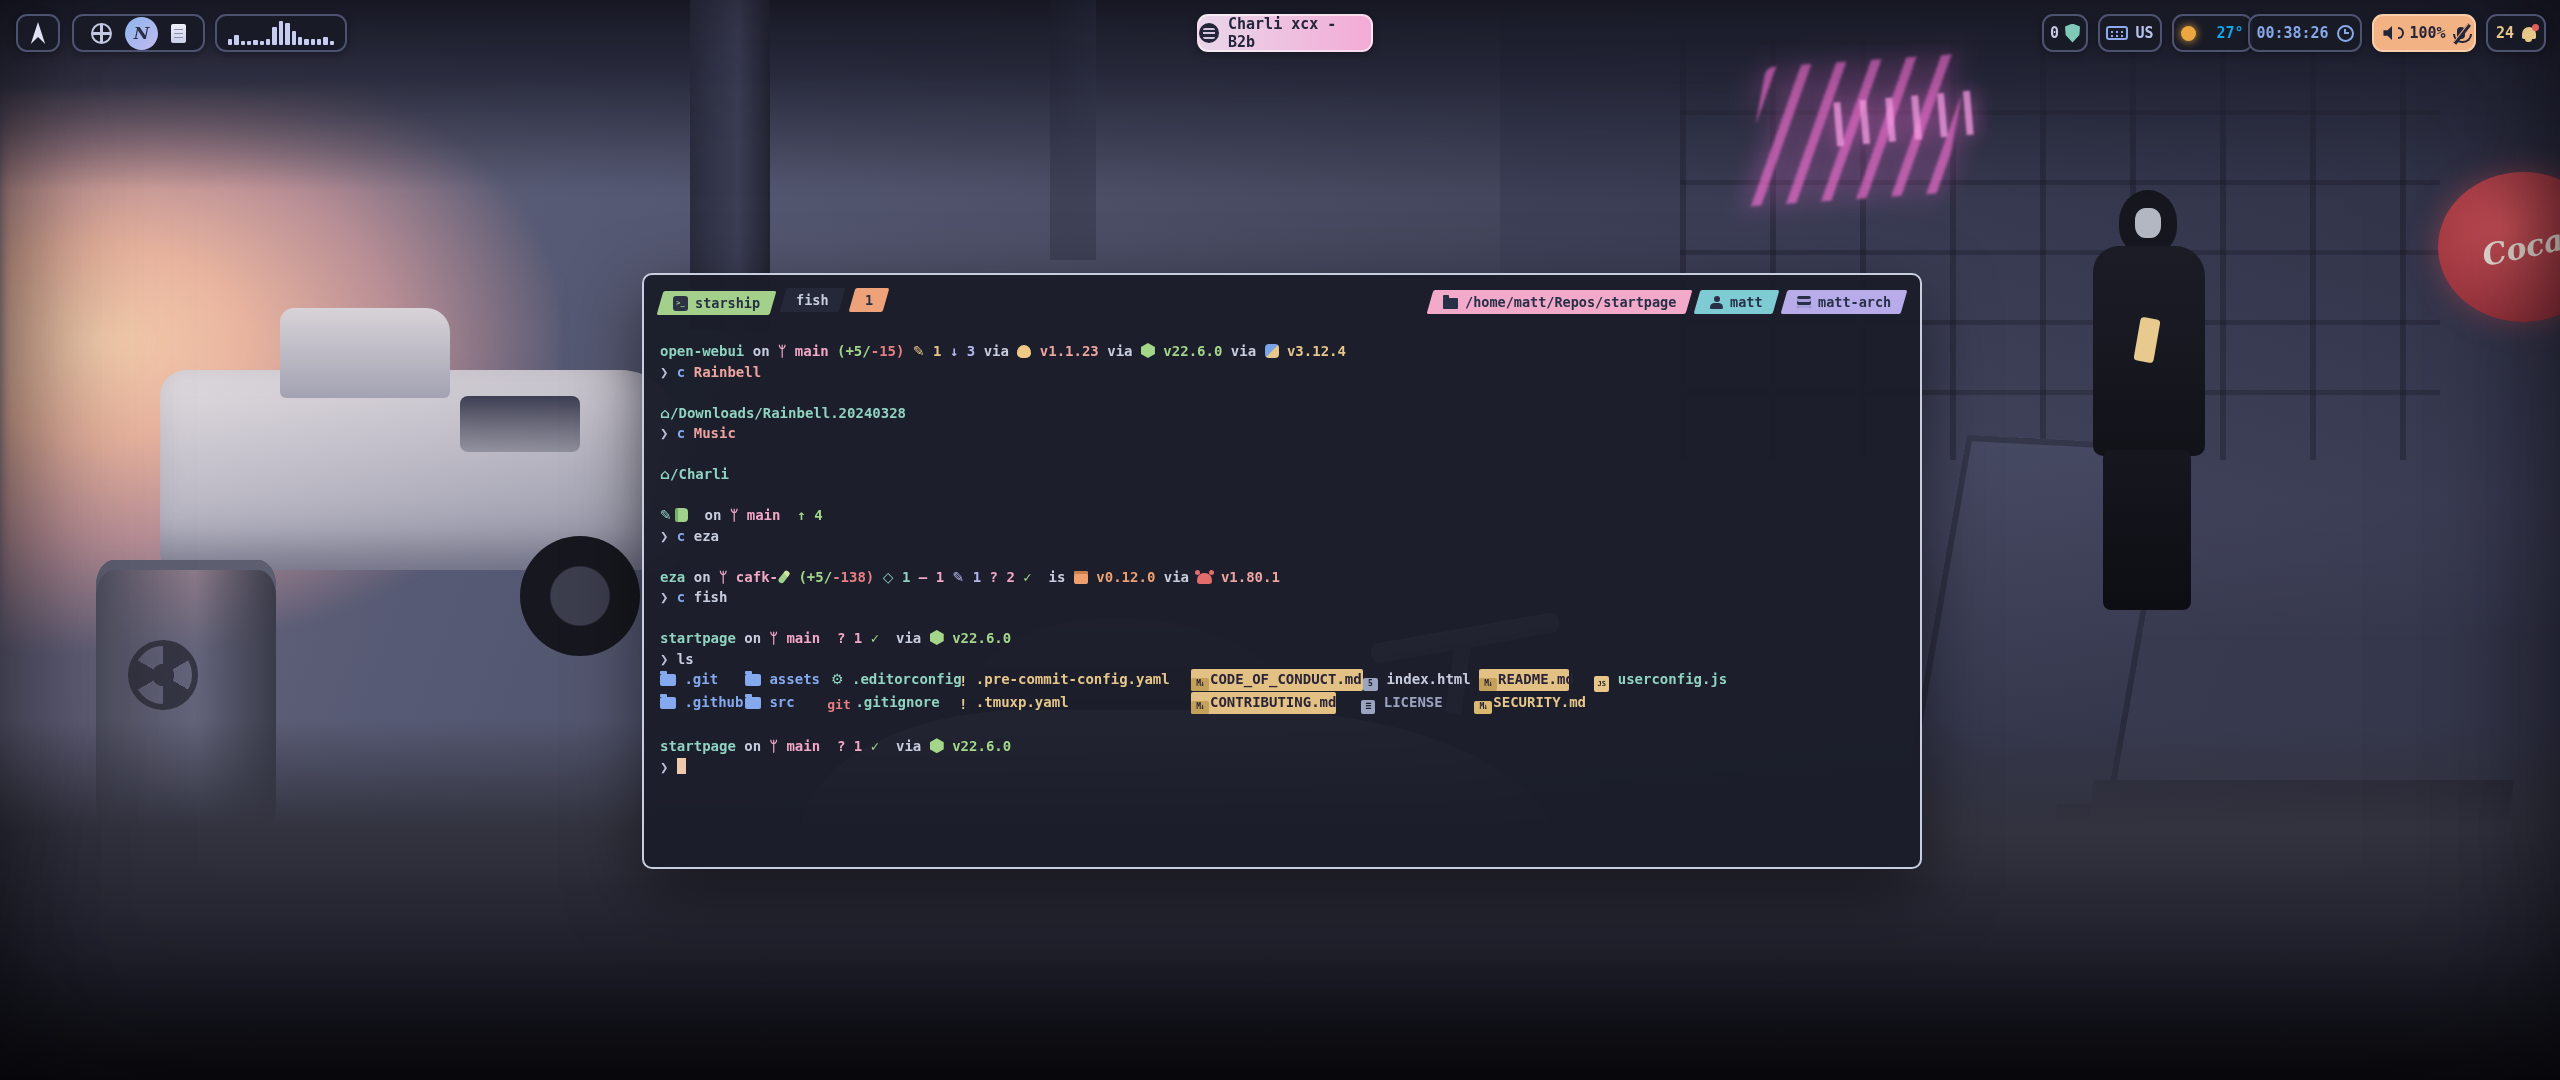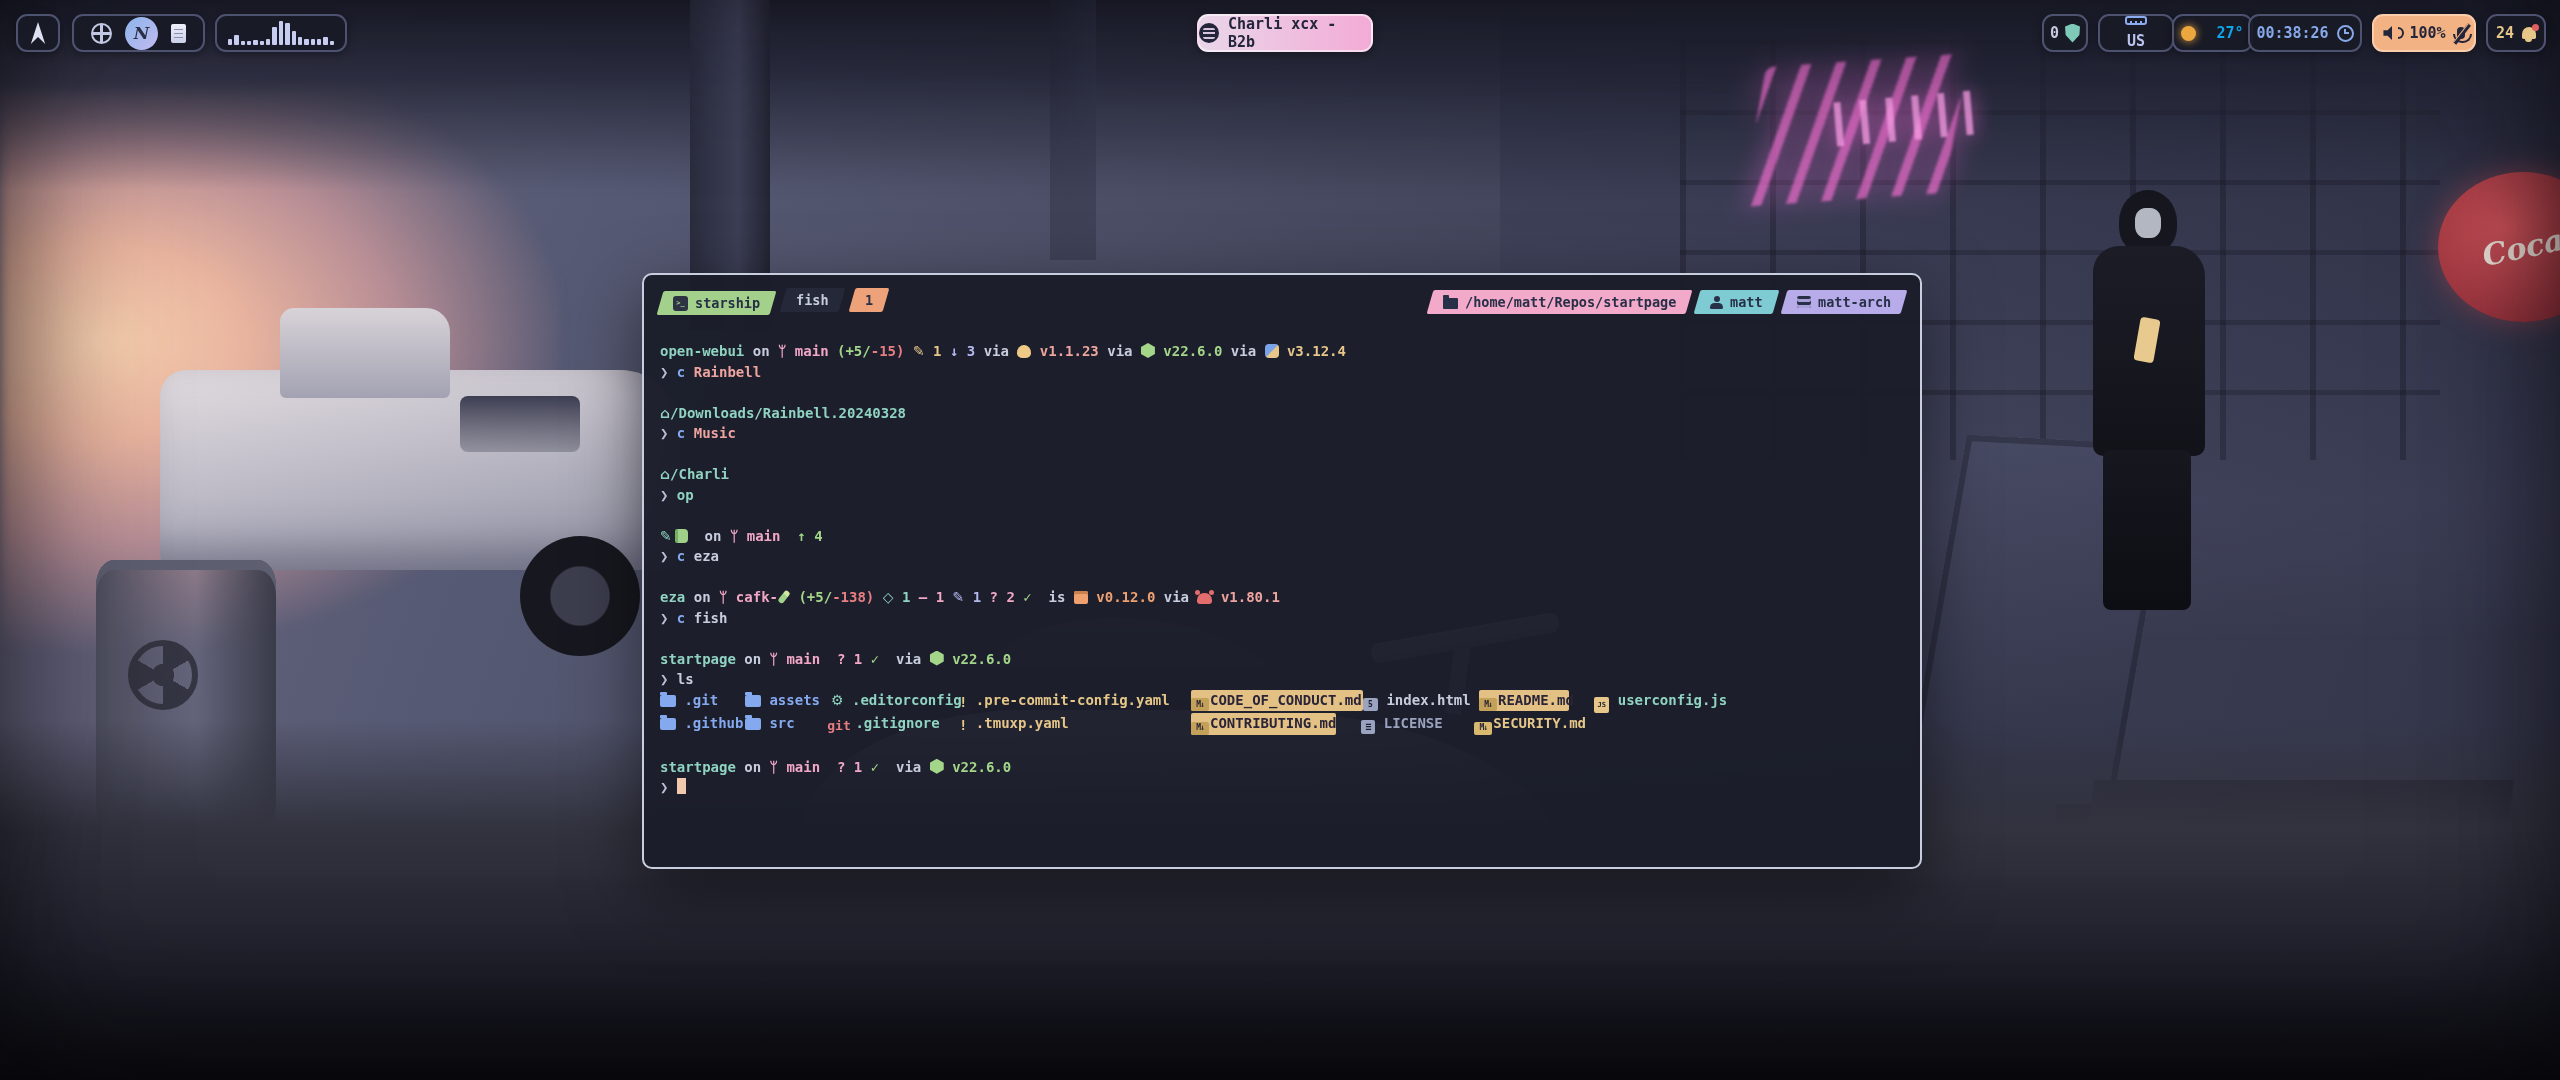--- a/index.html
+++ b/index.html
@@ -95,21 +95,21 @@
 
   #pill-media { left:1197px; width:176px; background:linear-gradient(90deg,#e9d6ea,#f3abd6);
     border-color:rgba(255,255,255,.55); color:#23253a; gap:9px; }
   .ic-spotify { width:20px; height:20px; border-radius:50%; background:#23253a; position:relative; flex:none; }
   .ic-spotify::after { content:""; position:absolute; left:4px; right:4px; top:5px; height:11px;
     background:repeating-linear-gradient(#d6c6e2 0 1.8px, transparent 1.8px 4.4px); border-radius:2px; }
 
   #pill-updates { left:2042px; width:46px; gap:6px; padding:0 6px; }
   .ic-shield { width:17px; height:19px; background:#7fc9b9; border-radius:3px;
     clip-path:polygon(50% 0,100% 16%,96% 60%,50% 100%,4% 60%,0 16%); }
-  #pill-kbd { left:2098px; width:76px; gap:7px; color:#b9c3ee;flex-direction:column; }
+  #pill-kbd { left:2098px; width:64px; gap:7px; color:#b9c3ee; }
   .ic-keyboard { width:22px; height:14px; border:2px solid #8caaee; border-radius:3px;
     background:repeating-linear-gradient(90deg,#8caaee 0 2px, transparent 2px 5px) 3px 3px/13px 2px no-repeat,
                repeating-linear-gradient(90deg,#8caaee 0 2px, transparent 2px 5px) 3px 7px/13px 2px no-repeat; }
   #pill-weather { left:2172px; width:81px; gap:20px; color:#0ea5e9; }
   .ic-sun { width:15px; height:15px; border-radius:50%; background:#eda73f; box-shadow:0 0 7px 2px rgba(237,167,63,.55); }
   #pill-clock { left:2248px; width:114px; gap:8px; color:#87a9ea; }
   .ic-clock { width:17px; height:17px; border:2px solid #87a9ea; border-radius:50%; position:relative; }
   .ic-clock::before { content:""; position:absolute; left:5.5px; top:2.5px; width:2px; height:5px; background:#87a9ea; }
   .ic-clock::after { content:""; position:absolute; left:5.5px; top:5.5px; width:5px; height:2px; background:#87a9ea; }
   #pill-volume { left:2372px; width:104px; background:#f2b284; border-color:rgba(255,224,196,.6); color:#23253a; gap:5px; }
@@ -316,21 +316,20 @@
       </div>
   </div>
   <div id="term-body">
       <div class="tline"><span class="c-teal"><span>open-webui</span></span><span class="c-fg"><span> on </span></span><span class="c-pink"><span class="tg">ᛘ</span></span><span class="c-pink"><span> main </span></span><span class="c-green"><span>(+5/</span></span><span class="c-red"><span>-15)</span></span><span class="c-fg"><span> </span></span><span class="c-yellow"><span class="tg">✎</span></span><span class="c-yellow"><span> 1 </span></span><span class="c-lav"><span>↓ 3 </span></span><span class="c-fg"><span>via </span></span><span class="c-yellow"><span class="ti ic-bun"></span></span><span class="c-salmon"><span> v1.1.23 </span></span><span class="c-fg"><span>via </span></span><span class="c-green"><span class="ti ic-node"></span></span><span class="c-green"><span> v22.6.0 </span></span><span class="c-fg"><span>via </span></span><span class="c-yellow"><span class="ti ic-python"></span></span><span class="c-yellow"><span> v3.12.4</span></span></div>
       <div class="tline"><span class="c-dim"><span>❯ </span></span><span class="c-blue"><span>c</span></span><span class="c-salmon"><span> Rainbell</span></span></div>
       <div class="tline"></div>
       <div class="tline"><span class="c-teal"><span class="tg">⌂</span></span><span class="c-teal"><span>/Downloads/Rainbell.20240328</span></span></div>
       <div class="tline"><span class="c-dim"><span>❯ </span></span><span class="c-blue"><span>c</span></span><span class="c-salmon"><span> Music</span></span></div>
       <div class="tline"></div>
       <div class="tline"><span class="c-teal"><span class="tg">⌂</span></span><span class="c-teal"><span>/Charli</span></span></div>
-      <div class="tline"><span class="c-dim"><span>❯ </span></span><span class="c-teal"><span>op</span></span></div>
       <div class="tline"></div>
       <div class="tline"><span class="c-teal"><span class="tg">✎</span></span><span class="c-green"><span class="ti ic-notebook"></span></span><span class="c-fg"><span>  on </span></span><span class="c-pink"><span class="tg">ᛘ</span></span><span class="c-pink"><span> main  </span></span><span class="c-green"><span>↑ 4</span></span></div>
       <div class="tline"><span class="c-dim"><span>❯ </span></span><span class="c-blue"><span>c</span></span><span class="c-fg"><span> eza</span></span></div>
       <div class="tline"></div>
       <div class="tline"><span class="c-teal"><span>eza</span></span><span class="c-fg"><span> on </span></span><span class="c-pink"><span class="tg">ᛘ</span></span><span class="c-pink"><span> cafk-</span></span><span class="c-green"><span class="ti ic-testtube"></span></span><span class="c-green"><span> (+5/</span></span><span class="c-red"><span>-138)</span></span><span class="c-fg"><span> </span></span><span class="c-teal"><span class="tg">◇</span></span><span class="c-teal"><span> 1 </span></span><span class="c-pink"><span>— 1 </span></span><span class="c-lav"><span class="tg">✎</span></span><span class="c-lav"><span> 1 </span></span><span class="c-pink"><span>? 2 </span></span><span class="c-green"><span>✓ </span></span><span class="c-fg"><span> is </span></span><span class="c-orange"><span class="ti ic-crate"></span></span><span class="c-orange"><span> v0.12.0 </span></span><span class="c-fg"><span>via </span></span><span class="c-red"><span class="ti ic-crab"></span></span><span class="c-salmon"><span> v1.80.1</span></span></div>
       <div class="tline"><span class="c-dim"><span>❯ </span></span><span class="c-blue"><span>c</span></span><span class="c-fg"><span> fish</span></span></div>
       <div class="tline"></div>
       <div class="tline"><span class="c-teal"><span>startpage</span></span><span class="c-fg"><span> on </span></span><span class="c-pink"><span class="tg">ᛘ</span></span><span class="c-pink"><span> main  </span></span><span class="c-pink"><span>? 1 </span></span><span class="c-green"><span>✓ </span></span><span class="c-fg"><span> via </span></span><span class="c-green"><span class="ti ic-node"></span></span><span class="c-green"><span> v22.6.0</span></span></div>
       <div class="tline"><span class="c-dim"><span>❯ </span></span><span class="c-fg"><span>ls</span></span></div>
       <div class="tline"><span class="cell c-blue" style="width: 85px;"><span class="ti ic-folder"></span><span> .git</span></span><span class="cell c-blue" style="width: 86px;"><span class="ti ic-folder"></span><span> assets</span></span><span class="cell c-teal" style="width: 128px;"><span class="tg">⚙</span><span> .editorconfig</span></span><span class="cell c-yellow" style="width: 232px;"><span class="ti ic-excl">!</span><span> .pre-commit-config.yaml</span></span><span class="cell hl c-dark" style="width: 172px;"><span class="ti ic-md">M↓</span><span>CODE_OF_CONDUCT.md</span></span><span class="cell c-fg" style="width: 116px;"><span class="ti ic-html">5</span><span> index.html</span></span><span class="cell hl c-dark" style="width: 90px;"><span class="ti ic-md">M↓</span><span>README.md</span></span><span class="c-fg"><span>   </span></span><span class="c-teal"><span class="ti ic-js">JS</span><span> userconfig.js</span></span></div>

